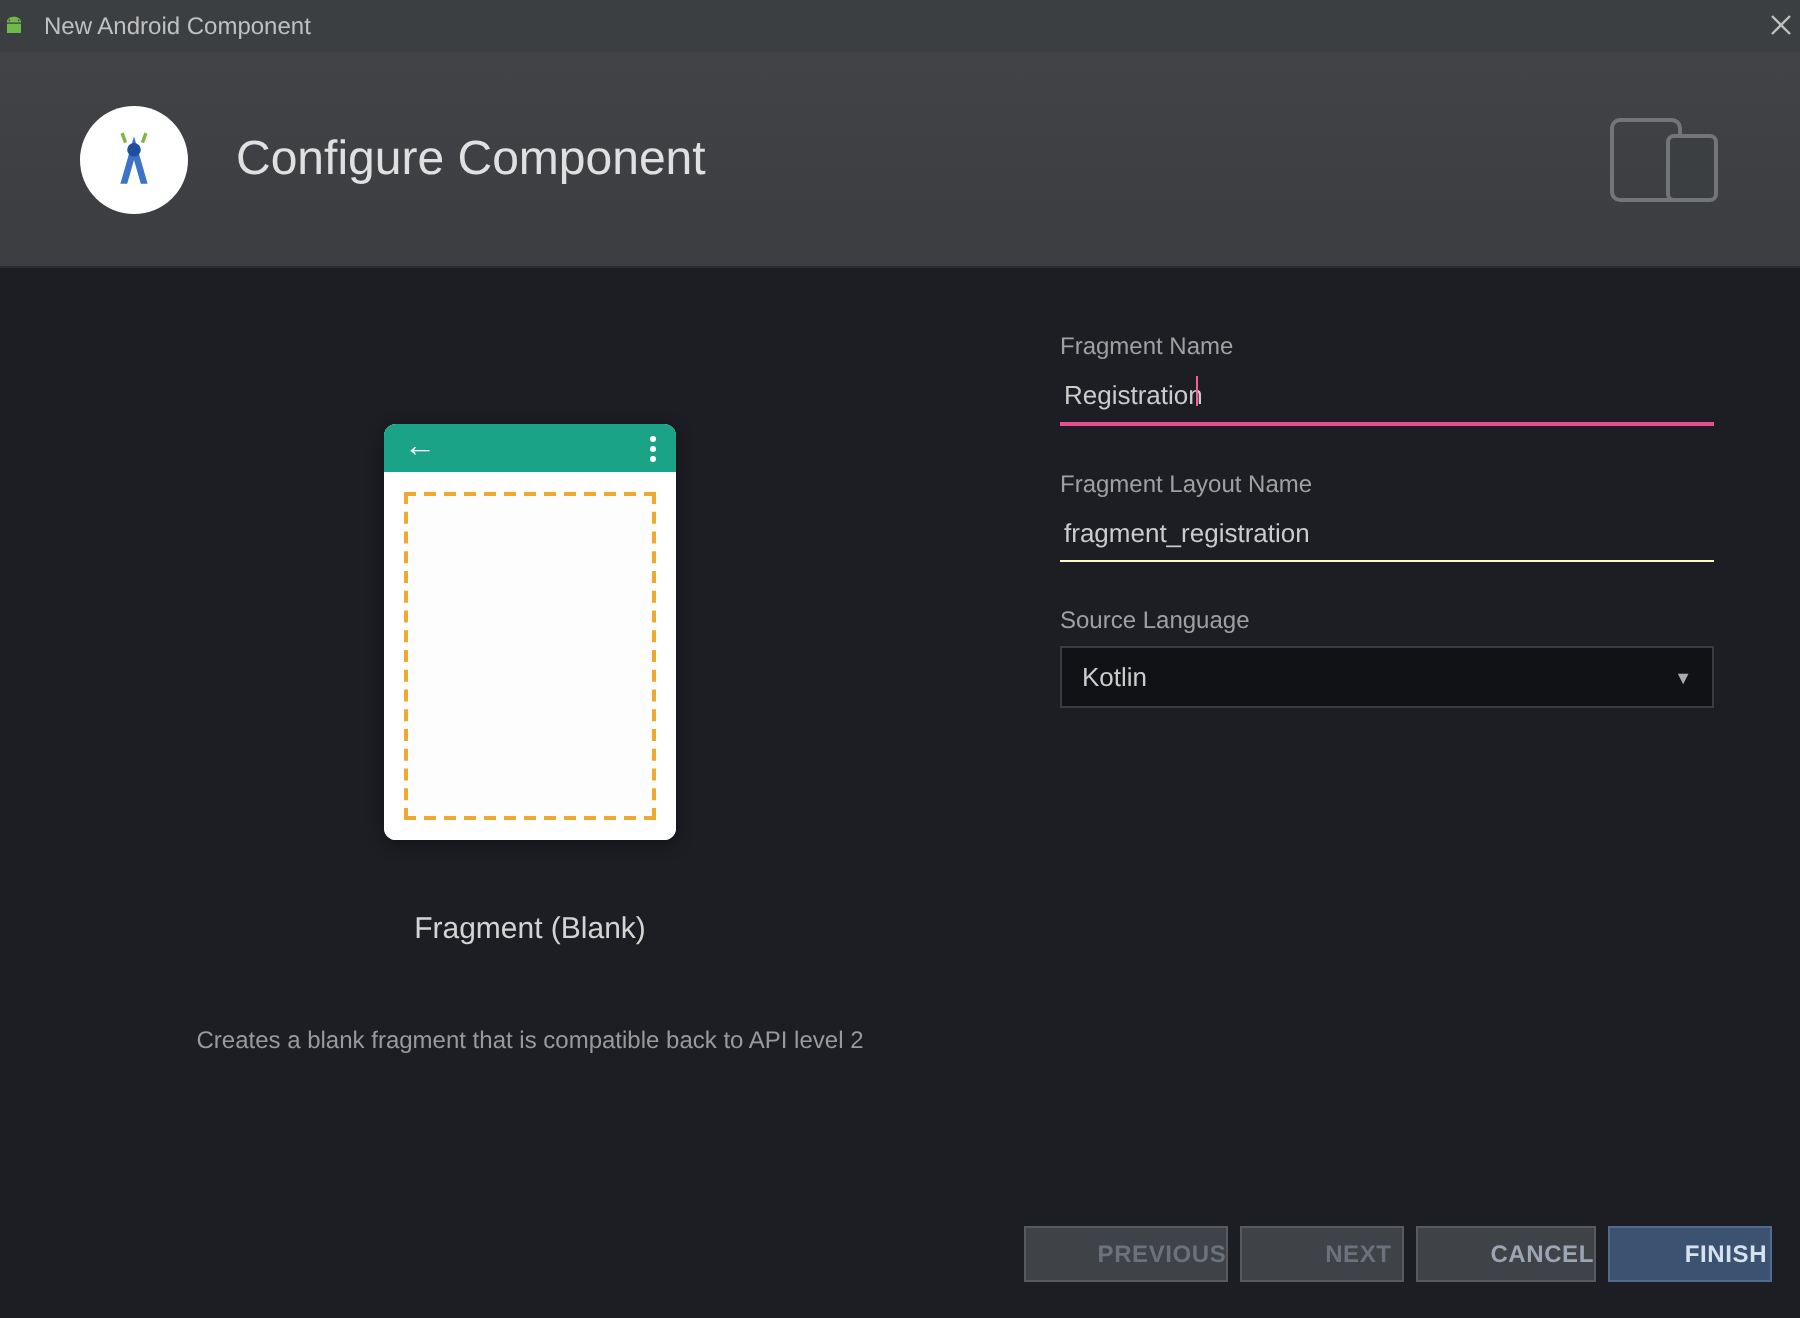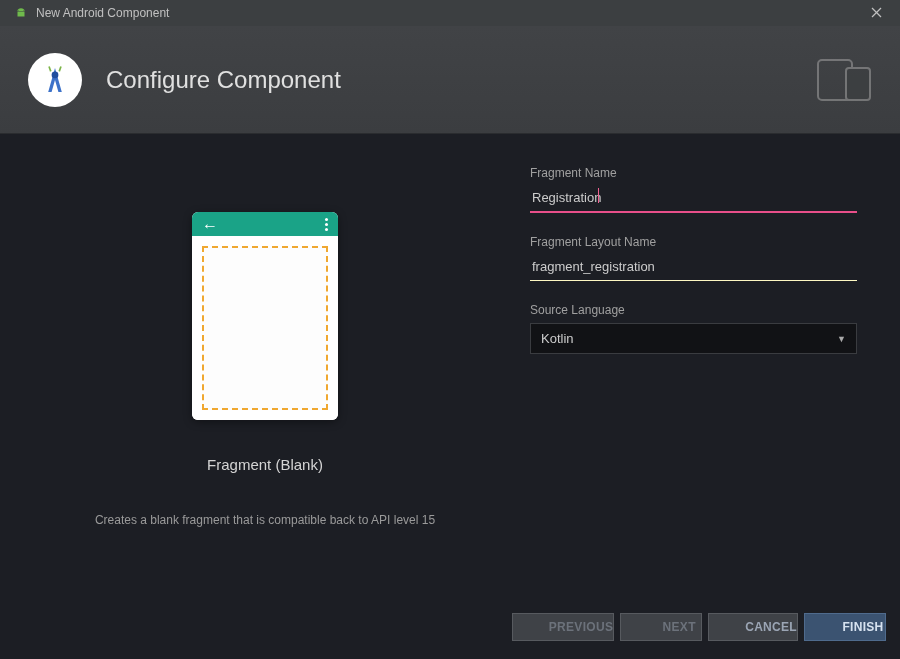--- a/index.html
+++ b/index.html
@@ -9,21 +9,21 @@
       background: #1c1e24;
       font-family: "Segoe UI", Arial, sans-serif;
       color: #bbb;
       overflow: hidden;
     }
     .titlebar {
       height: 26px;
       background: #3c3f41;
       display: flex;
       align-items: center;
-      padding: 0 14px;
+      padding: 0 0;
       justify-content: space-between;
     }
     .titlebar-left {
       display: flex;
       align-items: center;
       gap: 8px;
     }
     .android-icon {
       width: 14px;
       height: 14px;
@@ -37,21 +37,21 @@
       font-size: 14px;
       cursor: pointer;
       width: 20px;
       text-align: center;
     }
     .header {
       height: 108px;
       background: linear-gradient(#414346, #3b3d40);
       display: flex;
       align-items: center;
-      padding: 0 28px;
+      padding: 0 40px;
       justify-content: space-between;
       border-bottom: 1px solid #2a2c2f;
     }
     .header-left {
       display: flex;
       align-items: center;
       gap: 24px;
     }
     .studio-logo {
       width: 54px;
@@ -267,21 +267,21 @@
           <span></span>
             <span></span>
             <span></span>
         </div>
       </div>
       <div class="phone-body">
         <div class="dashed-box"></div>
       </div>
     </div>
     <div class="preview-title">Fragment (Blank)</div>
-    <div class="preview-desc">Creates a blank fragment that is compatible back to API level 15</div>
+    <div class="preview-desc">Creates a blank fragment that is compatible back to API level 2</div>
   </div>
 
   <div class="form-panel">
     <div class="form-group">
       <label class="form-label">Fragment Name</label>
       <div class="input-with-cursor">
         <input type="text" class="text-input focused" value="Registration" style="">
         <span class="cursor-mark"></span>
       </div>
     </div>

